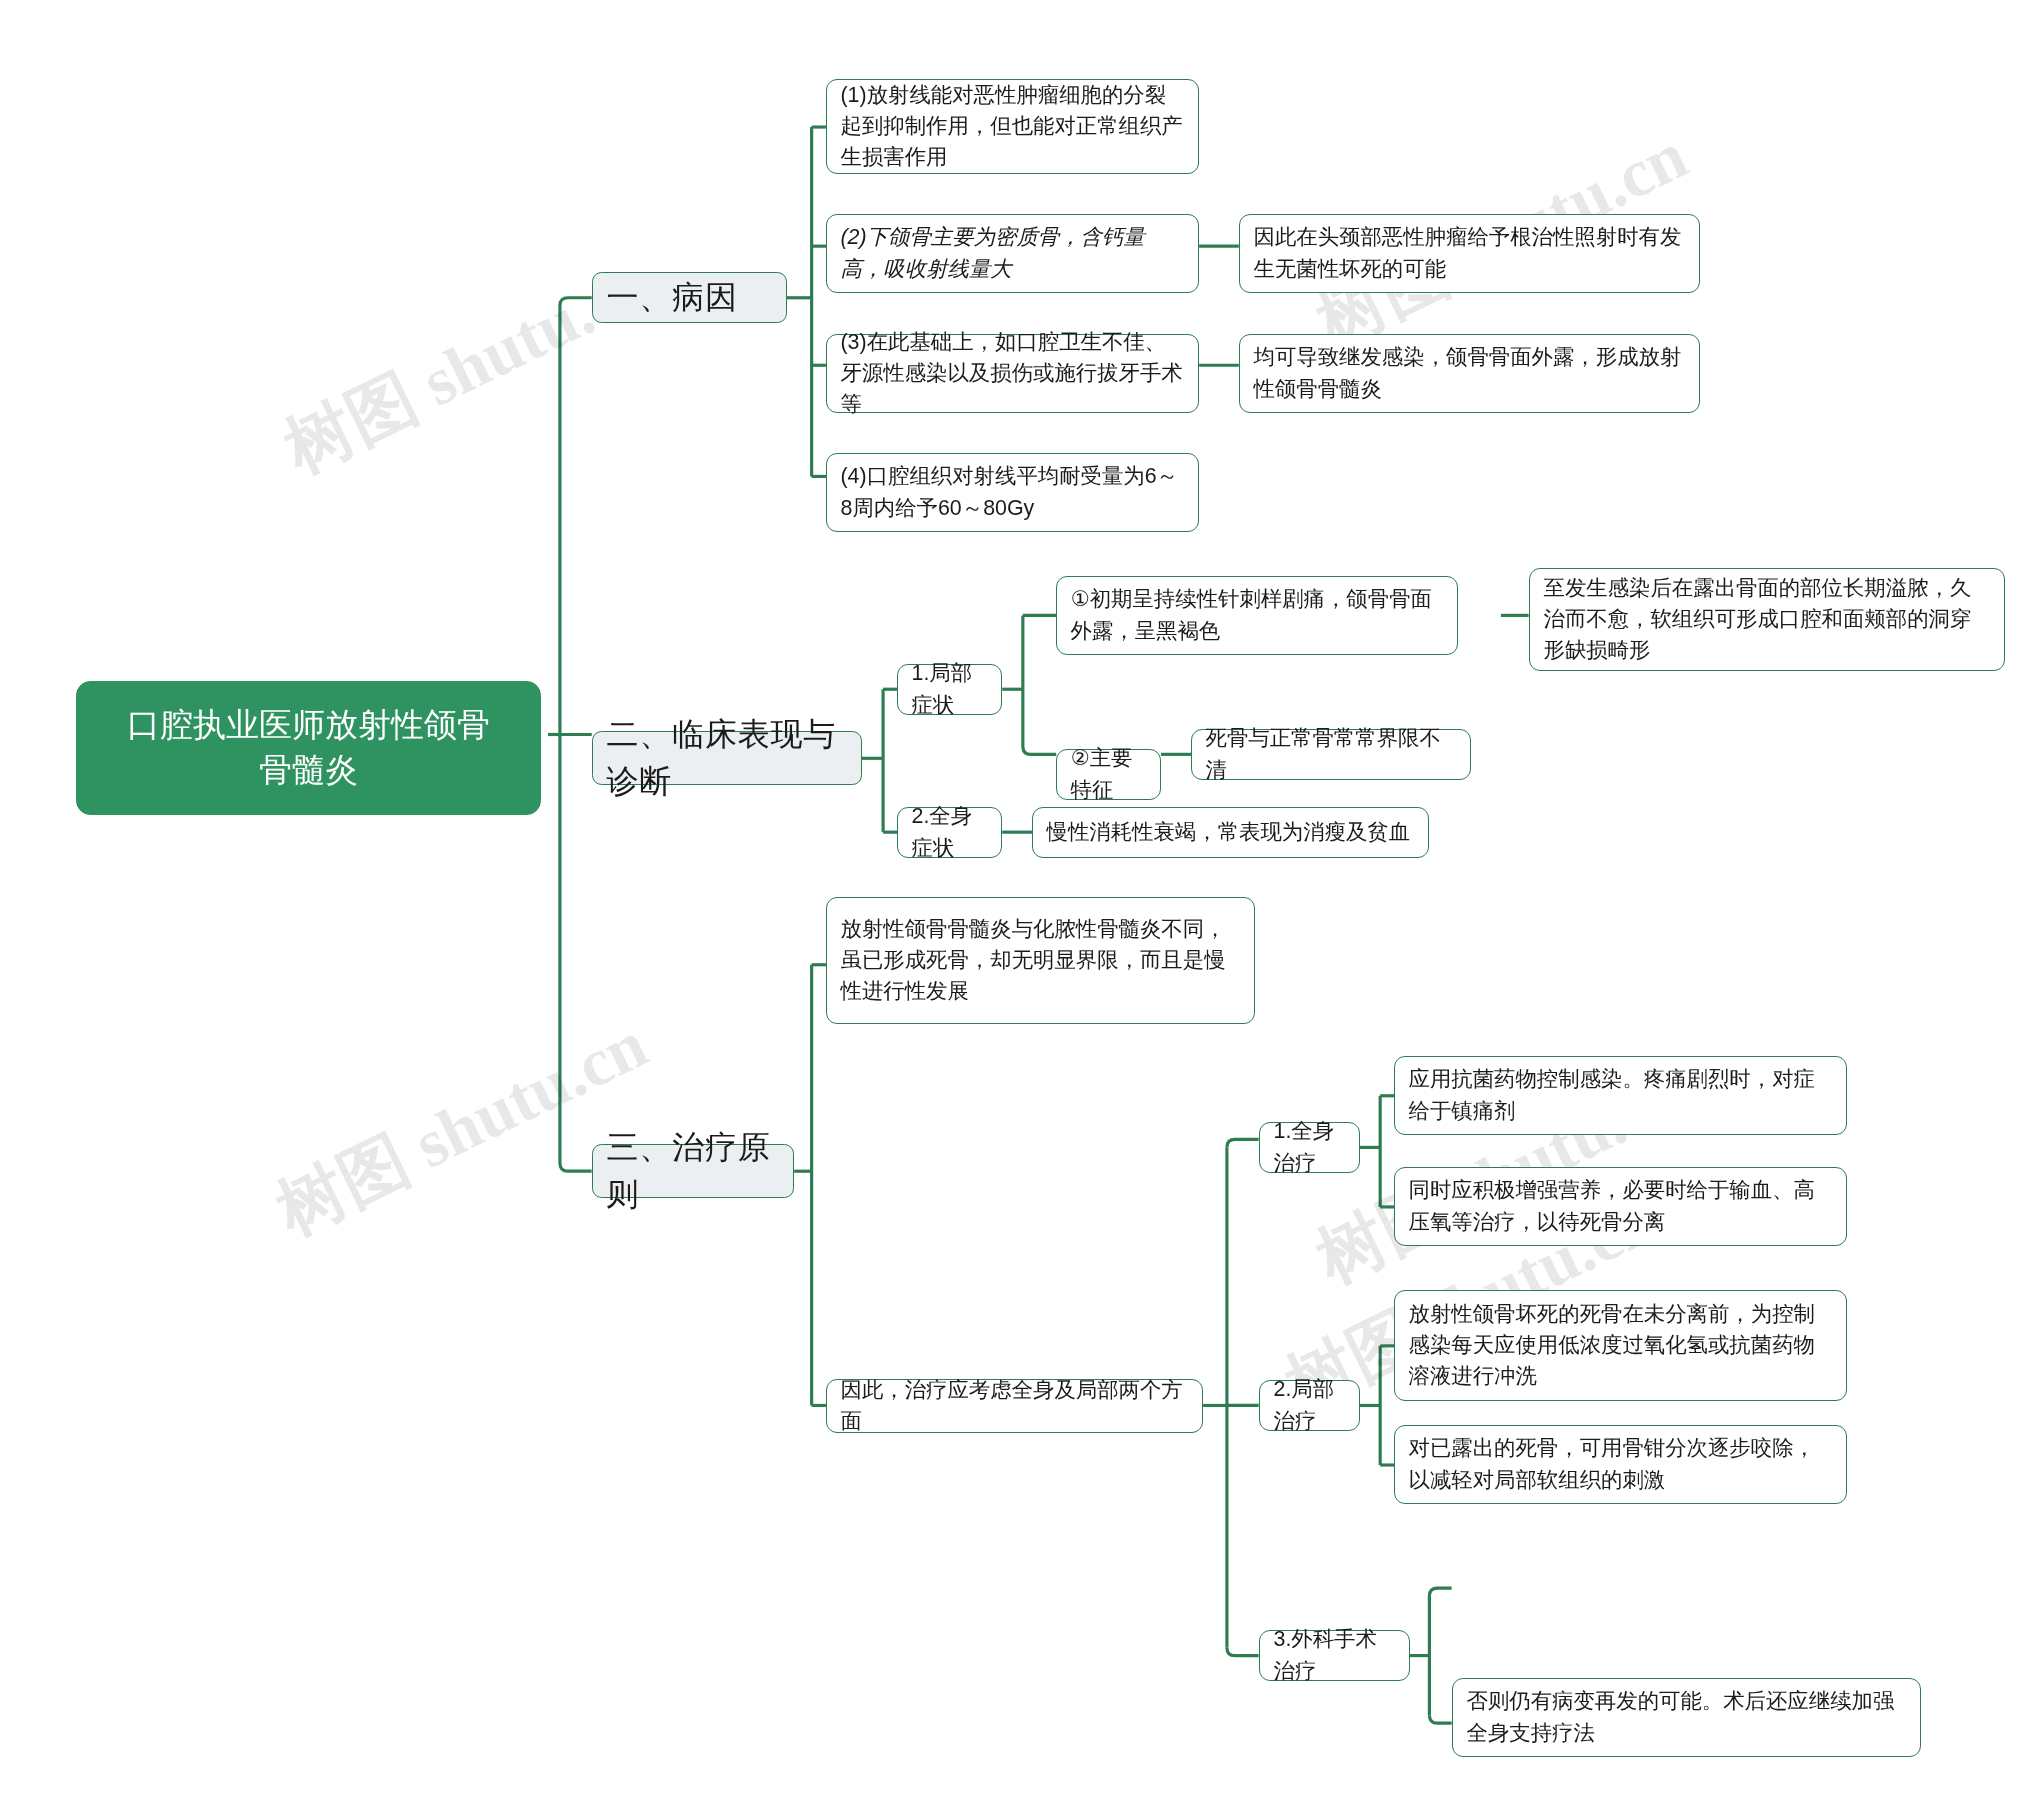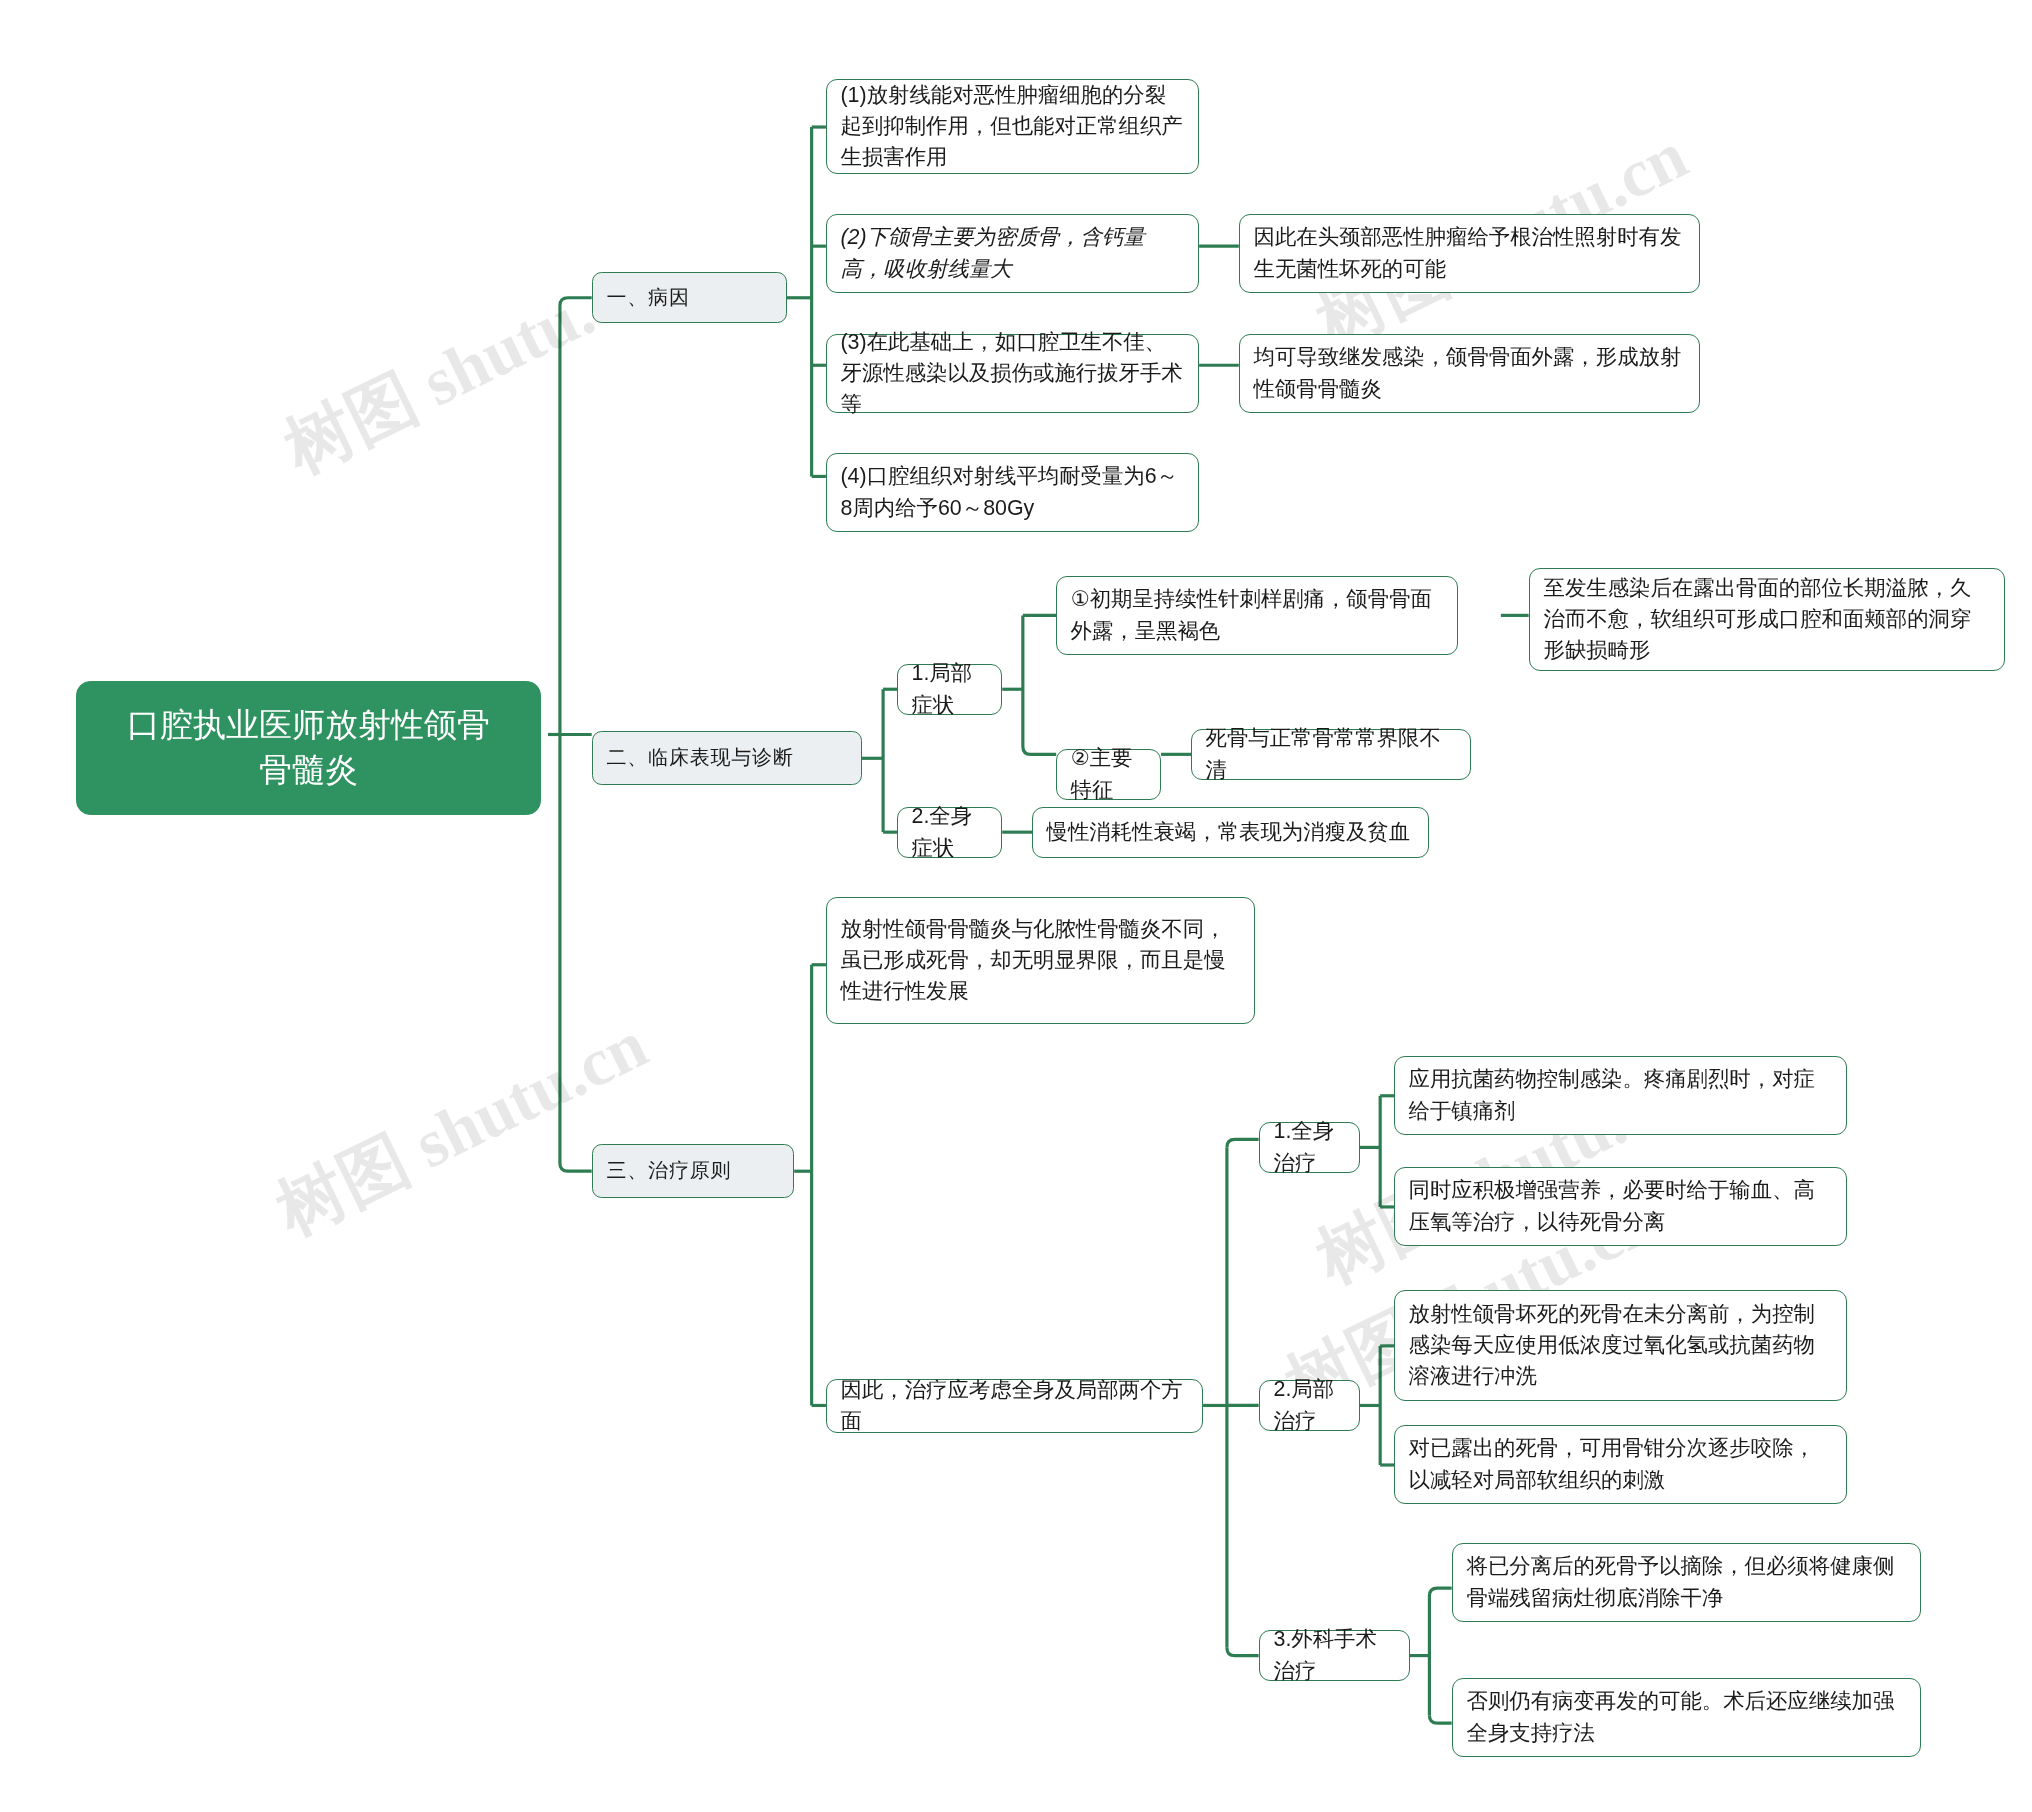--- a/index.html
+++ b/index.html
@@ -48,21 +48,21 @@
     text-align: center;
     border-radius: 14.3px;
     display: flex;
     align-items: center;
     justify-content: center;
     padding: 8px 17.5px;
   }
   .node.branch {
     background: #eceff1;
     border-color: #2e7d52;
-    font-size: 20px;
+    font-size: 32px;
     letter-spacing: 0.8px;
     display: flex;
     align-items: center;
     border-radius: 9.5px;
   }
   .node.sub {
     font-size: 21.4px;
     display: flex;
     align-items: center;
   }
@@ -193,17 +193,16 @@
 
   <div class="node sub" style="left:1259px; top:1122px; width:101px; height:51px;">1.全身治疗</div>
   <div class="node leaf" style="left:1394px; top:1056px; width:453px; height:79px;">应用抗菌药物控制感染。疼痛剧烈时，对症给于镇痛剂</div>
   <div class="node leaf" style="left:1394px; top:1167px; width:453px; height:79px;">同时应积极增强营养，必要时给于输血、高压氧等治疗，以待死骨分离</div>
 
   <div class="node sub" style="left:1259px; top:1380px; width:101px; height:51px;">2.局部治疗</div>
   <div class="node leaf" style="left:1394px; top:1425px; width:453px; height:79px;">对已露出的死骨，可用骨钳分次逐步咬除，以减轻对局部软组织的刺激</div>
   <div class="node leaf" style="left:1394px; top:1290px; width:453px; height:111px;">放射性颌骨坏死的死骨在未分离前，为控制感染每天应使用低浓度过氧化氢或抗菌药物溶液进行冲洗</div>
 
   <div class="node sub" style="left:1259px; top:1630px; width:151px; height:51px;">3.外科手术治疗</div>
-  <div class="node leaf" style="left:1452px; top:1543px; width:469px; height:79px;">将已分离后的死骨予以摘除，但必须将健康侧骨端残留病灶彻底消除干净</div>
   <div class="node leaf" style="left:1452px; top:1678px; width:469px; height:79px;">否则仍有病变再发的可能。术后还应继续加强全身支持疗法</div>
 
 </div>
 
 
 </body></html>

